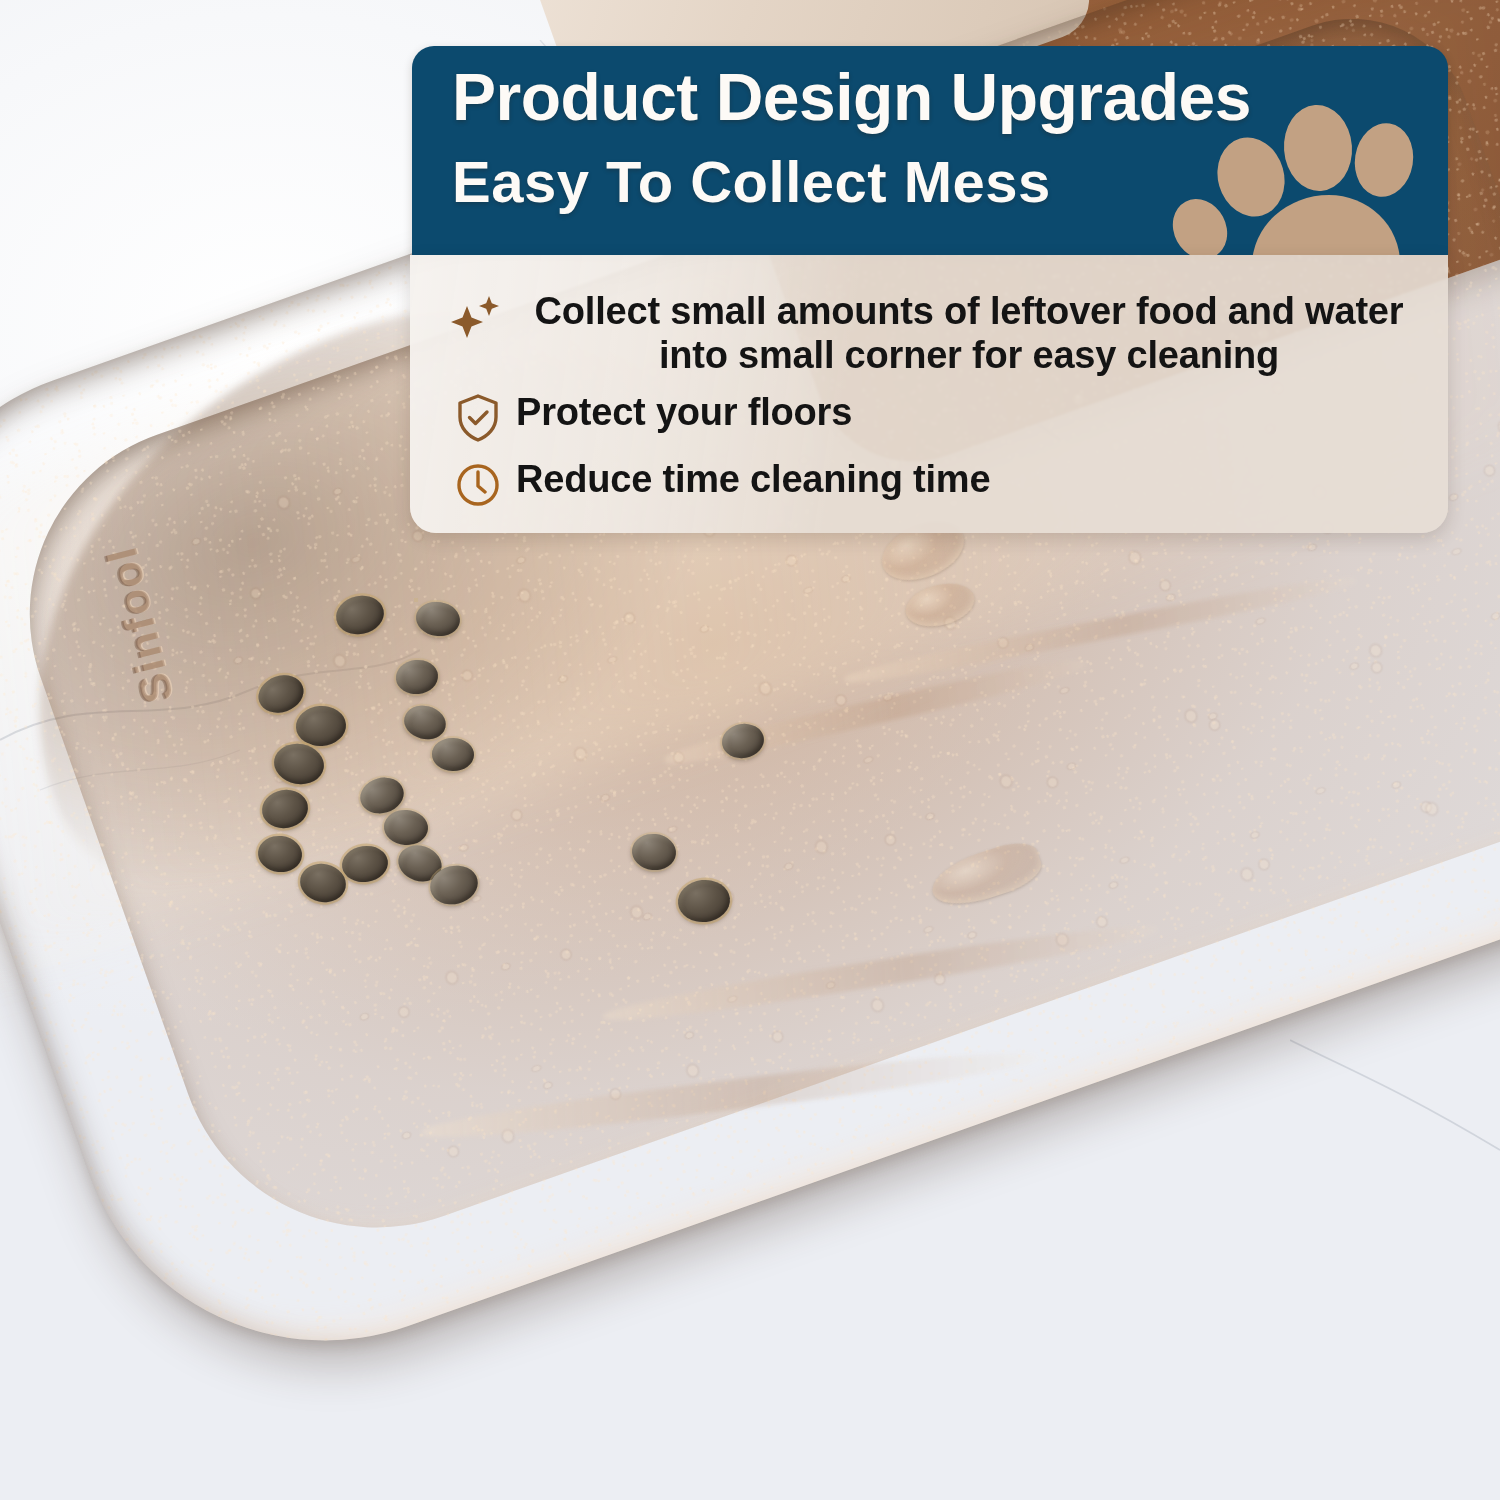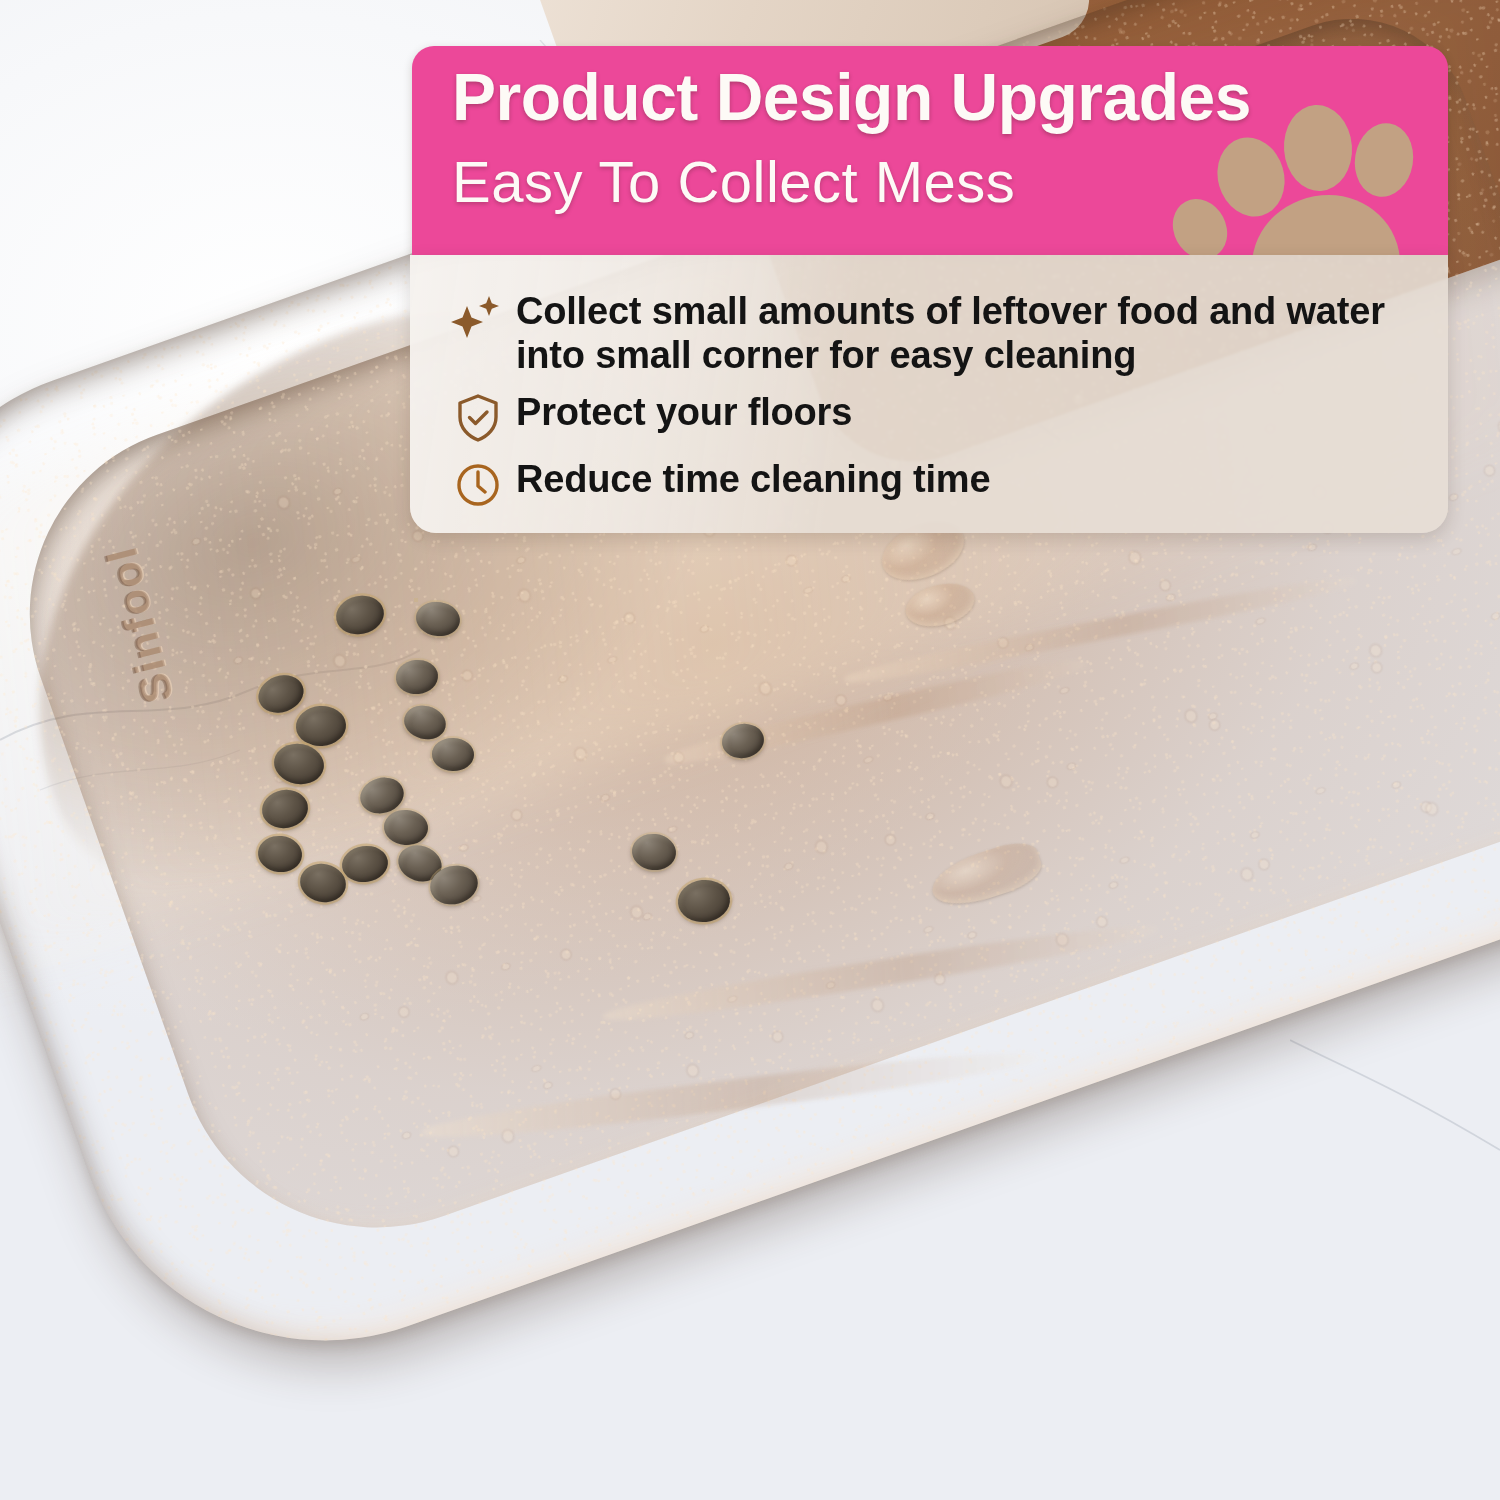--- a/index.html
+++ b/index.html
@@ -182,21 +182,21 @@
     left:540px;top:-210px;width:520px;height:330px;
     background:linear-gradient(128deg,#efe4d9 0%, #e4d5c6 45%, #d8c6b4 100%);
     transform:rotate(-19.5deg);
     border-radius:0 0 40px 0;
   }
 
   
   .banner{
     position:absolute;
     left:412px; top:46px; width:1036px; height:209px;
-    background:#ec4899;
+    background:#0c4a6e;
     border-radius:22px 22px 0 0;
     overflow:hidden;
     box-shadow:0 3px 10px rgba(40,26,16,.18);
   }
   .banner-inner{position:relative;width:100%;height:100%;}
   .paw{
     position:absolute;
     right:6px; bottom:-58px;
     width:230px;height:230px;
     opacity:1;
@@ -213,21 +213,21 @@
     position:absolute; left:40px; top:16px; right:30px;
     margin:0;
     font-size:66px; font-weight:700; letter-spacing:-.5px;
     color:#fdfaf6; line-height:1.08;
     text-shadow:0 2px 4px rgba(40,25,14,.30);
     white-space:nowrap;
   }
   .banner h2{
     position:absolute; left:40px; top:104px;
     margin:0;
-    font-size:58px; font-weight:400; letter-spacing:.5px;
+    font-size:58px; font-weight:700; letter-spacing:.5px;
     color:#fdfaf6; line-height:1.1;
     text-shadow:0 2px 4px rgba(40,25,14,.26);
     white-space:nowrap;
   }
 
   
   .panel{
     position:absolute;
     left:410px; top:255px; width:1038px; height:278px;
     background:rgba(231,222,213,.90);
@@ -236,21 +236,21 @@
     overflow:hidden;
     backdrop-filter:blur(1px);
   }
   
   .panel-gloss{
     position:absolute;left:-10%;top:-40%;width:70%;height:180%;
     background:linear-gradient(118deg, rgba(255,255,255,.75) 0%, rgba(255,255,255,.35) 46%, rgba(255,255,255,0) 70%);
     transform:rotate(-19.5deg);
     pointer-events:none;
   }
-  .bullets{position:relative;padding:34px 26px 0 40px;}
+  .bullets{position:relative;padding:34px 26px 0 40px;text-align:center;}
   .bullet{display:flex;align-items:flex-start;margin-bottom:13px;}
   .bullet:last-child{margin-bottom:0;}
   .b-icon{
     flex:0 0 auto;width:56px;height:52px;
     display:flex;align-items:center;justify-content:center;
     margin-right:10px;margin-top:2px;
   }
   .b-icon svg{display:block;}
   .b-text{
     font-size:38px;font-weight:600;color:#141414;line-height:1.16;

